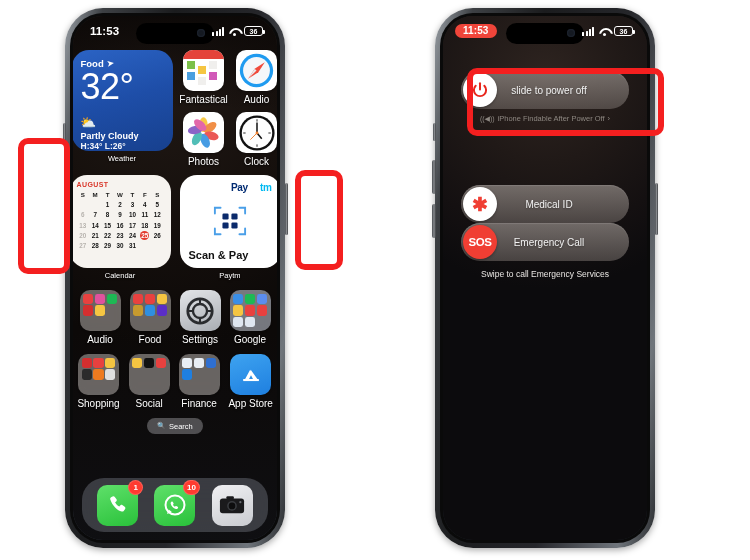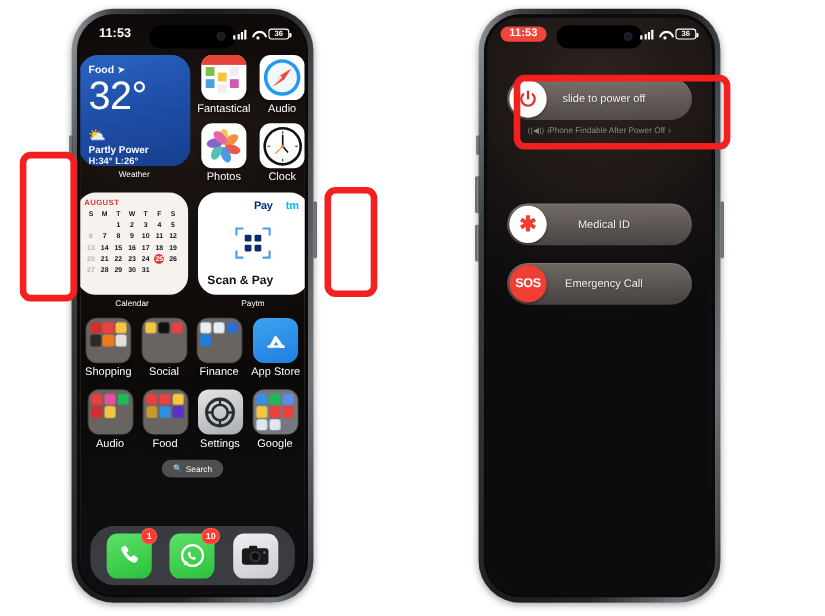--- a/index.html
+++ b/index.html
@@ -269,21 +269,21 @@
 
           <div class="wrow">
             <div>
               <div class="w-weather">
                 <div class="w-city">
                   <span>Food</span>
                   <span class="w-arrow">➤</span>
                 </div>
                 <div class="w-temp">32°</div>
                 <div class="w-icon">⛅</div>
-                <div class="w-cond">Partly Power</div>
+                <div class="w-cond">Partly Cloudy</div>
                 <div class="w-hl">H:34° L:26°</div>
               </div>
               <div class="wlabel">Weather</div>
             </div>
 
             <div class="appcol">
               <div class="apppair">
                 <div class="appcell">
                   <div class="appicon" style="background:#fff;">
                     <div style="height:9px;background:#e4433a;"></div>
@@ -421,74 +421,20 @@
                       <rect x="19.5" y="19.5" width="6.5" height="6.5" rx="1.3"></rect>
                     </g>
                   </svg>
                 </div>
                 <div class="pt-text">Scan &amp; Pay</div>
               </div>
               <div class="wlabel">Paytm</div>
             </div>
           </div>
 
-          <div class="approw">
-            <div class="appcell">
-              <div class="folder">
-                <span style="background:#d42f2f"></span>
-                  <span style="background:#e8413f"></span>
-                  <span style="background:#f5c542"></span>
-                <span style="background:#2b2b2b"></span>
-                  <span style="background:#ee7a1f"></span>
-                  <span style="background:#e0e0e0"></span>
-                <span></span>
-                  <span></span>
-                  <span></span>
-              </div>
-              <div class="applabel">Shopping</div>
-            </div>
-            <div class="appcell">
-              <div class="folder">
-                <span style="background:#f5c542"></span>
-                  <span style="background:#111"></span>
-                  <span style="background:#e8413f"></span>
-                <span></span>
-                  <span></span>
-                  <span></span>
-                  <span></span>
-                  <span></span>
-                  <span></span>
-              </div>
-              <div class="applabel">Social</div>
-            </div>
-            <div class="appcell">
-              <div class="folder">
-                <span style="background:#e9eef4"></span>
-                  <span style="background:#e9eef4"></span>
-                  <span style="background:#2f6fd0"></span>
-                <span style="background:#1f7fe0"></span>
-                  <span></span>
-                  <span></span>
-                  <span></span>
-                  <span></span>
-                  <span></span>
-              </div>
-              <div class="applabel">Finance</div>
-            </div>
-            <div class="appcell">
-              <div class="appicon" style="background:linear-gradient(160deg,#3ea3f0,#1e7fe0);display:flex;align-items:center;justify-content:center;">
-                <svg width="26" height="26" viewBox="0 0 30 30">
-                  <path d="M7 22l7-13 2.2 4.1L11.5 22zM18.5 22l-5-9.5 1.6-3L24 22z" fill="#fff"></path>
-                  <rect x="6" y="19.6" width="18" height="2.4" fill="#fff"></rect>
-                </svg>
-              </div>
-              <div class="applabel">App Store</div>
-            </div>
-          </div>
-
           <div class="approw" style="margin-top:10px;">
             <div class="appcell">
               <div class="folder">
                 <span style="background:#e8413f"></span>
                   <span style="background:#e0529e"></span>
                   <span style="background:#1db954"></span>
                 <span style="background:#d42f2f"></span>
                   <span style="background:#f5c542"></span>
                   <span></span>
                 <span></span>
@@ -535,20 +481,74 @@
                   <span style="background:#e8413f"></span>
                   <span style="background:#e8413f"></span>
                 <span style="background:#dfe6f0"></span>
                   <span style="background:#dfe6f0"></span>
                   <span></span>
               </div>
               <div class="applabel">Google</div>
             </div>
           </div>
 
+          <div class="approw">
+            <div class="appcell">
+              <div class="folder">
+                <span style="background:#d42f2f"></span>
+                  <span style="background:#e8413f"></span>
+                  <span style="background:#f5c542"></span>
+                <span style="background:#2b2b2b"></span>
+                  <span style="background:#ee7a1f"></span>
+                  <span style="background:#e0e0e0"></span>
+                <span></span>
+                  <span></span>
+                  <span></span>
+              </div>
+              <div class="applabel">Shopping</div>
+            </div>
+            <div class="appcell">
+              <div class="folder">
+                <span style="background:#f5c542"></span>
+                  <span style="background:#111"></span>
+                  <span style="background:#e8413f"></span>
+                <span></span>
+                  <span></span>
+                  <span></span>
+                  <span></span>
+                  <span></span>
+                  <span></span>
+              </div>
+              <div class="applabel">Social</div>
+            </div>
+            <div class="appcell">
+              <div class="folder">
+                <span style="background:#e9eef4"></span>
+                  <span style="background:#e9eef4"></span>
+                  <span style="background:#2f6fd0"></span>
+                <span style="background:#1f7fe0"></span>
+                  <span></span>
+                  <span></span>
+                  <span></span>
+                  <span></span>
+                  <span></span>
+              </div>
+              <div class="applabel">Finance</div>
+            </div>
+            <div class="appcell">
+              <div class="appicon" style="background:linear-gradient(160deg,#3ea3f0,#1e7fe0);display:flex;align-items:center;justify-content:center;">
+                <svg width="26" height="26" viewBox="0 0 30 30">
+                  <path d="M7 22l7-13 2.2 4.1L11.5 22zM18.5 22l-5-9.5 1.6-3L24 22z" fill="#fff"></path>
+                  <rect x="6" y="19.6" width="18" height="2.4" fill="#fff"></rect>
+                </svg>
+              </div>
+              <div class="applabel">App Store</div>
+            </div>
+          </div>
+
           <div class="searchpill">
             <span style="font-size:7px;">🔍</span>
             <span>Search</span>
           </div>
         </div>
 
         <div class="dock">
           <div class="dockicon" style="background:linear-gradient(160deg,#5fe06a,#29c13a);display:flex;align-items:center;justify-content:center;">
             <svg width="24" height="24" viewBox="0 0 24 24">
                 <path d="M6.6 3.5c.7-.5 1.7-.3 2.2.4l1.7 2.4c.5.7.3 1.6-.3 2.1l-1.1.9c.8 1.9 2.3 3.4 4.2 4.2l.9-1.1c.5-.6 1.4-.8 2.1-.3l2.4 1.7c.7.5.9 1.5.4 2.2l-1.2 1.7c-.5.7-1.4 1-2.2.8C11.4 17.6 6.4 12.6 4.3 6.4c-.3-.8 0-1.7.8-2.2z" fill="#fff"></path>
@@ -627,27 +627,28 @@
 
           <div style="margin-top:62px;">
             <div class="slider">
               <div class="knob">
                 <span style="color:#f03e33;font-size:19px;line-height:1;font-weight:700;">✱</span>
               </div>
               <div class="slider-text">Medical ID</div>
             </div>
           </div>
 
-          <div style="margin-top:16px;">
+          <div style="">
             <div class="slider">
               <div class="knob sos">
                 <span>SOS</span>
               </div>
               <div class="slider-text">Emergency Call</div>
             </div>
+            <div class="swipe-note">Swipe to call Emergency Services</div>
           </div>
 
         </div>
 
       </div>
     </div>
   </div>
 
   <div class="redbox solid" style="left:18px; top:138px; width:52px; height:136px;"></div>
 

